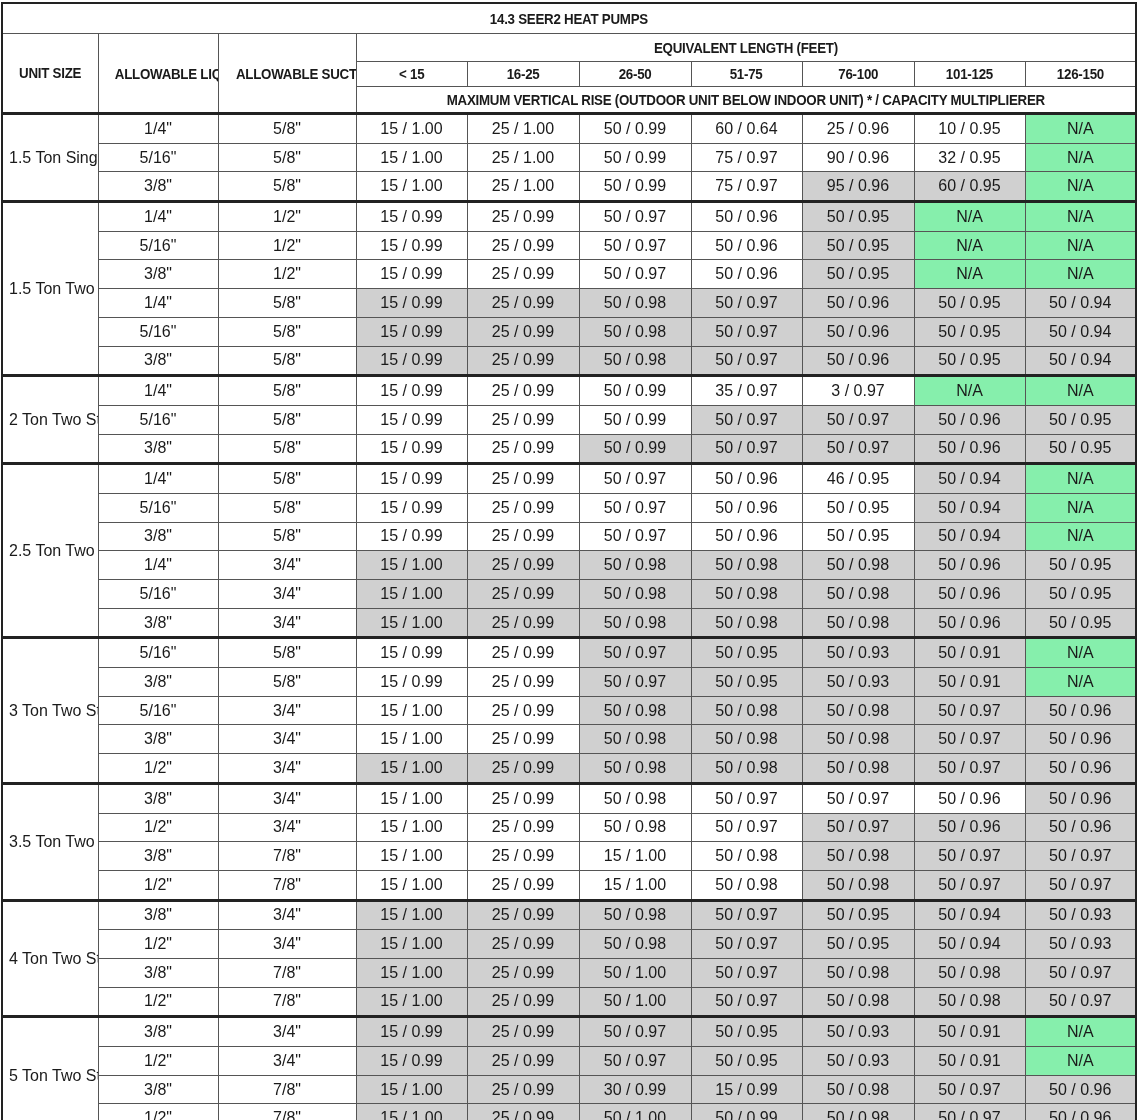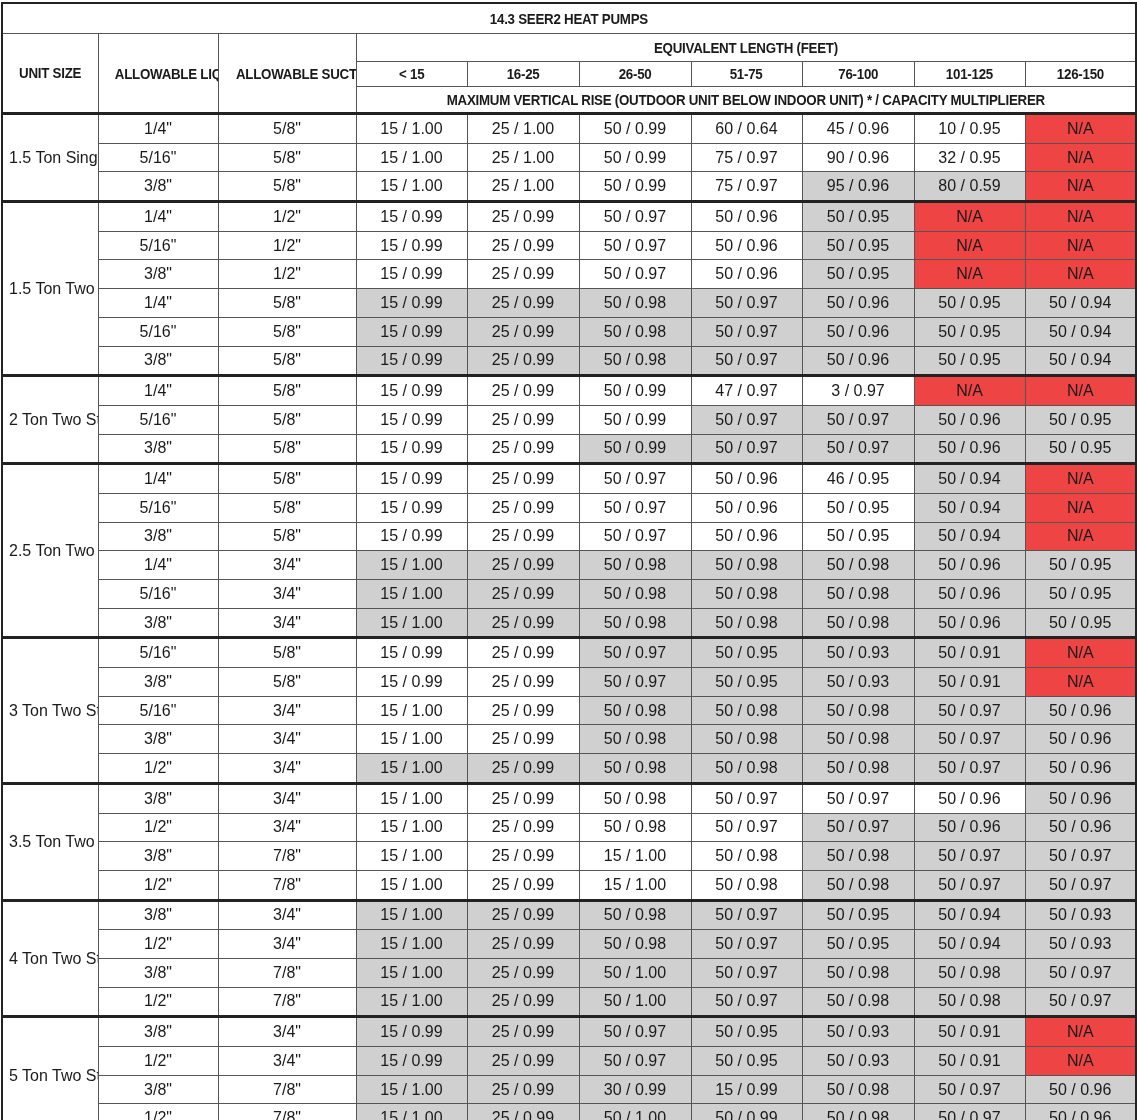--- a/index.html
+++ b/index.html
@@ -31,21 +31,21 @@
   .title-row th { height: 29px; border-bottom: 2px solid #222; }
   .h-eq th { height: 27px; text-decoration: underline; }
   .h-len th { height: 24px; }
   .h-max th { height: 25px; border-bottom: 3px solid #222; }
   .multiline { white-space: normal; line-height: 19px; }
   td { font-size: 16px; height: 27.7px; }
   td.unit { font-size: 16px; line-height: 19px; white-space: normal; background: #fff; }
   tr.grp-start td { border-top: 3px solid #222; }
   td.w { background: #ffffff; }
   td.l { background: #d0d0d0; }
-  td.d { background: #ef4444; }
+  td.d { background: #86efac; }
   td.size { background: #ffffff; }
 </style>
 </head>
 <body>
 
 <table class="spec">
   <colgroup>
     <col style="width:96px">
       <col style="width:120px">
       <col style="width:138px">
@@ -82,21 +82,21 @@
   </thead>
   <tbody id="tbody">
       <tr class="grp-start">
         <td class="unit" rowspan="3" style="padding: 0px 6px;">1.5 Ton Single Stage</td>
         <td class="size">1/4"</td>
         <td class="size">5/8"</td>
         <td class="w">15 / 1.00</td>
         <td class="w">25 / 1.00</td>
         <td class="w">50 / 0.99</td>
         <td class="w">60 / 0.64</td>
-        <td class="w">45 / 0.96</td>
+        <td class="w">25 / 0.96</td>
         <td class="w">10 / 0.95</td>
         <td class="d">N/A</td>
       </tr>
       <tr>
         <td class="size">5/16"</td>
         <td class="size">5/8"</td>
         <td class="w">15 / 1.00</td>
         <td class="w">25 / 1.00</td>
         <td class="w">50 / 0.99</td>
         <td class="w">75 / 0.97</td>
@@ -105,21 +105,21 @@
         <td class="d">N/A</td>
       </tr>
       <tr>
         <td class="size">3/8"</td>
         <td class="size">5/8"</td>
         <td class="w">15 / 1.00</td>
         <td class="w">25 / 1.00</td>
         <td class="w">50 / 0.99</td>
         <td class="w">75 / 0.97</td>
         <td class="l">95 / 0.96</td>
-        <td class="l">80 / 0.59</td>
+        <td class="l">60 / 0.95</td>
         <td class="d">N/A</td>
       </tr>
       <tr class="grp-start">
         <td class="unit" rowspan="6" style="padding: 0px 6px;">1.5 Ton Two Stage</td>
         <td class="size">1/4"</td>
         <td class="size">1/2"</td>
         <td class="w">15 / 0.99</td>
         <td class="w">25 / 0.99</td>
         <td class="w">50 / 0.97</td>
         <td class="w">50 / 0.96</td>
@@ -182,21 +182,21 @@
         <td class="l">50 / 0.95</td>
         <td class="l">50 / 0.94</td>
       </tr>
       <tr class="grp-start">
         <td class="unit" rowspan="3" style="padding: 0px 6px;">2 Ton Two Stage</td>
         <td class="size">1/4"</td>
         <td class="size">5/8"</td>
         <td class="w">15 / 0.99</td>
         <td class="w">25 / 0.99</td>
         <td class="w">50 / 0.99</td>
-        <td class="w">47 / 0.97</td>
+        <td class="w">35 / 0.97</td>
         <td class="w">3 / 0.97</td>
         <td class="d">N/A</td>
         <td class="d">N/A</td>
       </tr>
       <tr>
         <td class="size">5/16"</td>
         <td class="size">5/8"</td>
         <td class="w">15 / 0.99</td>
         <td class="w">25 / 0.99</td>
         <td class="w">50 / 0.99</td>

